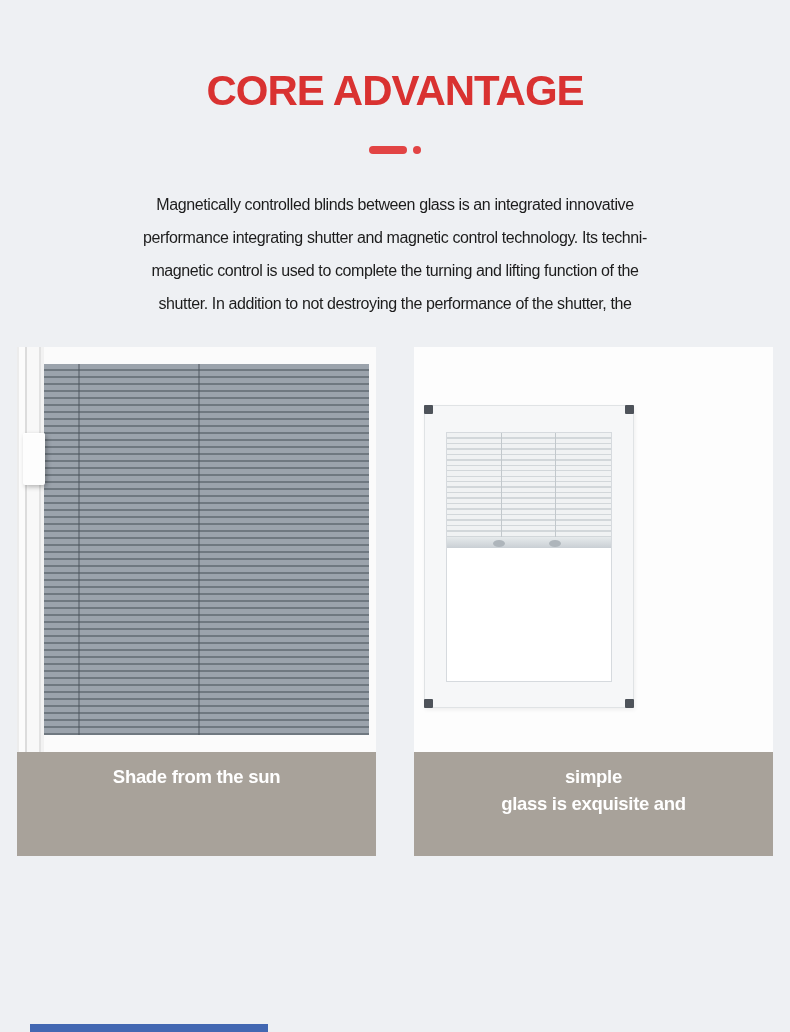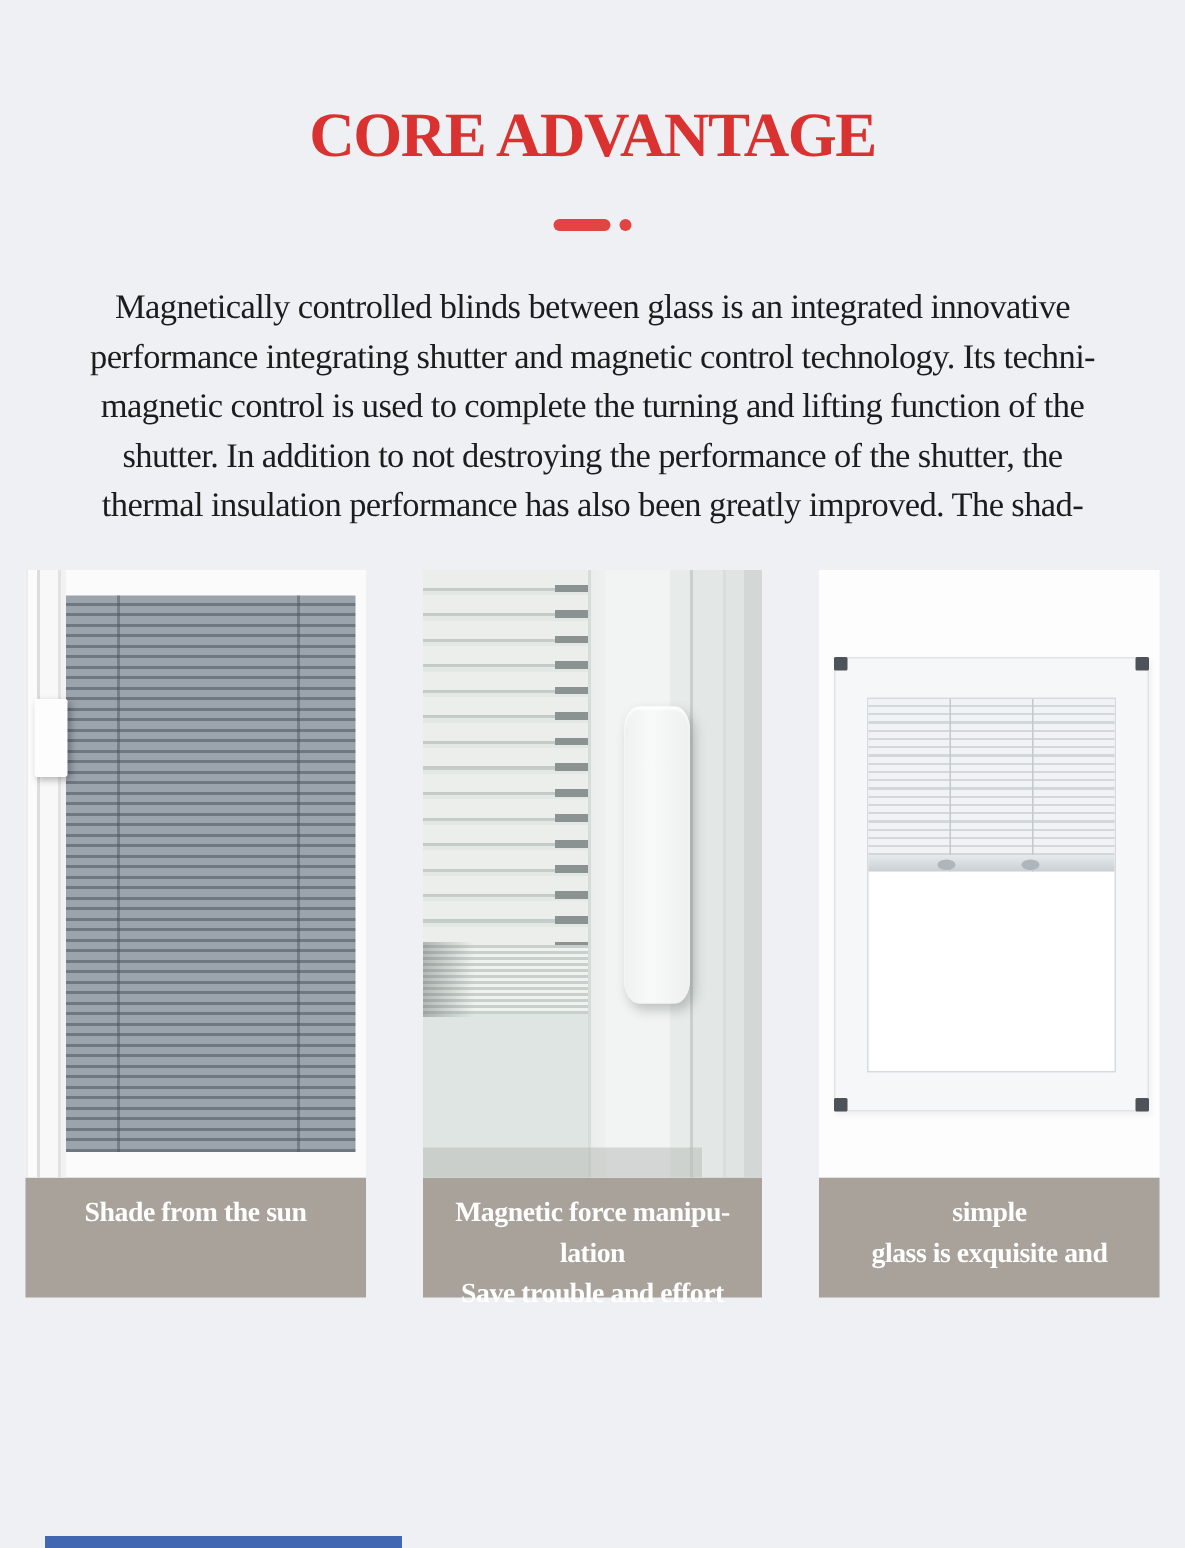--- a/index.html
+++ b/index.html
@@ -1,15 +1,15 @@
 <!DOCTYPE html>
 <html><head>
 <meta charset="utf-8">
 <style>
-  * { box-sizing: border-box; font-family: Liberation Serif, serif; }
+  * { box-sizing: border-box; }
   html, body { margin: 0; padding: 0; }
   body {
     width: 790px; height: 1032px;
     position: relative; overflow: hidden;
     background: #eef0f3;
     font-family: "Liberation Sans", sans-serif;
   }
 
   
   .title {
@@ -23,21 +23,21 @@
     display: flex; justify-content: center; align-items: center;
     gap: 6px; margin-top: 34px;
   }
   .divider .dash { width: 38px; height: 8px; border-radius: 4px; background: #e24444; }
   .divider .dot  { width: 8px;  height: 8px; border-radius: 50%; background: #e24444; }
 
   
   .intro { margin-top: 34px; }
   .intro .line {
     white-space: nowrap; text-align: center;
-    font-size: 23px; line-height: 33px;
+    font-size: 16px; line-height: 33px;
     letter-spacing: -0.4px; color: #1c1c1c;
   }
 
   
   .features { display: flex; gap: 38px; padding: 0 17px; margin-top: 27px; }
   .feature { flex: 1; min-width: 0; }
 
   .photo { position: relative; width: 100%; height: 405px; overflow: hidden; }
 
   
@@ -134,21 +134,21 @@
   .p3-rail {
     position: absolute; left: 0; right: 0; top: 104px; height: 11px;
     background: linear-gradient(180deg, #e6eaec, #c9cfd4);
   }
   .p3-knob { position: absolute; top: 107px; width: 12px; height: 7px; background: #aeb5bb; border-radius: 50%; }
   .p3-knob.k1 { left: 28%; }
   .p3-knob.k2 { left: 62%; }
 
   
   .caption {
-    height: 80px; margin-top: 0;
+    height: 104px; margin-top: 0;
     background: #a8a29a; color: #ffffff;
     text-align: center; font-weight: bold;
     font-size: 18.5px; line-height: 27px; letter-spacing: -0.3px;
     padding-top: 11px;
   }
   .caption .cap-line { white-space: nowrap; }
 
   
   .bottom-bar {
     position: absolute; left: 30px; bottom: 0;
@@ -166,55 +166,37 @@
   <div class="divider">
     <span class="dash"></span>
     <span class="dot"></span>
   </div>
 
   <div class="intro">
     <div class="line">Magnetically controlled blinds between glass is an integrated innovative</div>
     <div class="line">performance integrating shutter and magnetic control technology. Its techni-</div>
     <div class="line">magnetic control is used to complete the turning and lifting function of the</div>
     <div class="line">shutter. In addition to not destroying the performance of the shutter, the</div>
-    <div class="line">thermal insulation performance has also been greatly improved. The shad-</div>
   </div>
 
   <div class="features">
 
     <div class="feature">
       <div class="photo photo1">
         <div class="p1-blinds"></div>
         <div class="p1-string s1"></div>
         <div class="p1-string s2"></div>
         <div class="p1-frame"></div>
         <div class="p1-handle"></div>
       </div>
       <div class="caption">
         <div class="cap-line">Shade from the sun</div>
       </div>
     </div>
 
-    <div class="feature">
-      <div class="photo photo2">
-        <div class="p2-slats"></div>
-        <div class="p2-slat-ends"></div>
-        <div class="p2-stack"></div>
-        <div class="p2-stack-shadow"></div>
-        <div class="p2-frame"></div>
-        <div class="p2-right"></div>
-        <div class="p2-bottom"></div>
-        <div class="p2-handle"></div>
-      </div>
-      <div class="caption">
-        <div class="cap-line">Magnetic force manipu-</div>
-        <div class="cap-line">lation</div>
-        <div class="cap-line">Save trouble and effort</div>
-      </div>
-    </div>
 
     <div class="feature">
       <div class="photo photo3">
         <div class="p3-frame">
           <div class="p3-corner tl"></div>
           <div class="p3-corner tr"></div>
           <div class="p3-corner bl"></div>
           <div class="p3-corner br"></div>
           <div class="p3-inner">
             <div class="p3-blinds"></div>

